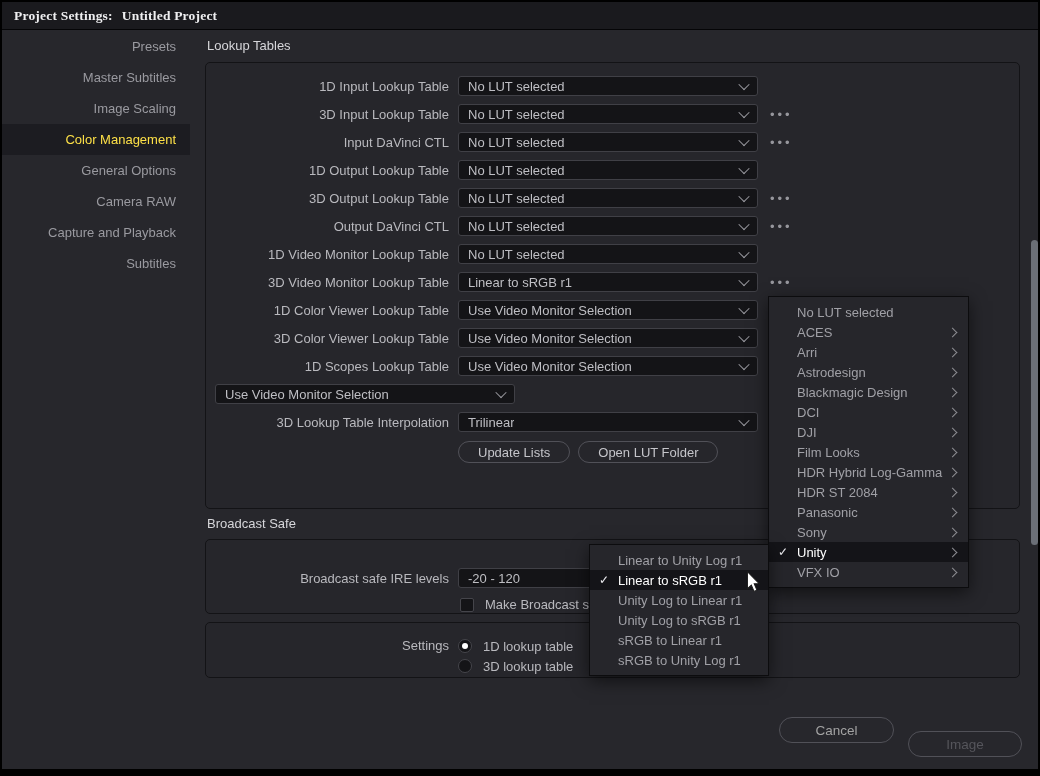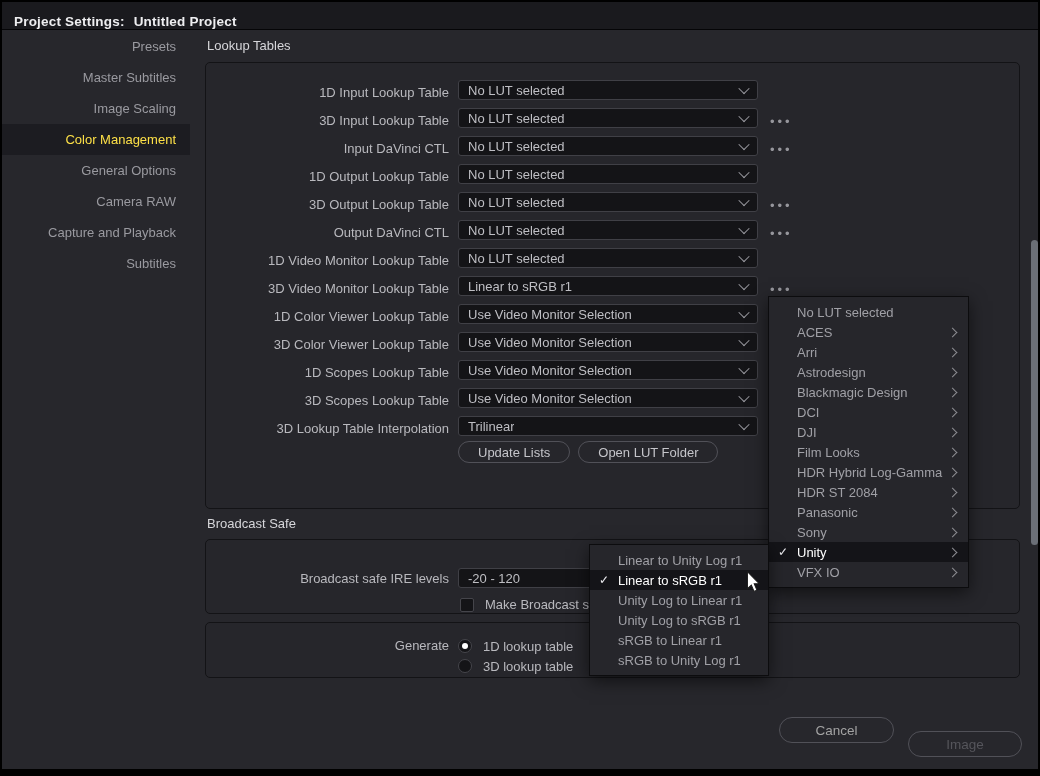--- a/index.html
+++ b/index.html
@@ -5,37 +5,37 @@
   html,body{margin:0;padding:0;background:#000;}
   .window{
     position:relative;width:1040px;height:776px;box-sizing:border-box;
     background:#27272c;border:2px solid #000;overflow:hidden;
     font-family:"Liberation Sans",sans-serif;color:#b9b9be;
     -webkit-font-smoothing:antialiased;
   }
   .titlebar{
     position:absolute;left:0;top:0;width:100%;height:28px;box-sizing:border-box;
     background:#1a1a1e;border-bottom:1px solid #050507;
-    display:flex;align-items:flex-end;padding:0 12px;
+    display:flex;align-items:center;padding:0 12px;font-family:Liberation Serif, serif;
   }
   .title{font-size:13.5px;font-weight:bold;color:#eeeef0;letter-spacing:.2px;}
   .title .tp{margin-right:9px;}
   
   .sidebar{position:absolute;left:0;top:29px;width:188px;}
   .side-item{
     height:31px;display:flex;align-items:center;justify-content:flex-end;
     padding-right:14px;font-size:13px;color:#9a9aa0;cursor:default;
   }
   .side-item.selected{background:#1c1c21;color:#fde047;}
   
   .content{position:absolute;left:203px;top:29px;width:815px;}
   .sec-title{font-size:13px;color:#d6d6da;height:16px;margin:7px 0 0 2px;}
   .panel{border:1px solid #131316;border-radius:5px;box-sizing:border-box;width:815px;background:#26262b;}
   .panel-lt{margin-top:8px;height:447px;padding-top:9px;}
-  .lt-row{height:28px;display:flex;align-items:flex-end;}
+  .lt-row{height:28px;display:flex;align-items:center;}
   .rlabel{width:243px;text-align:right;font-size:13px;color:#b9b9be;flex:none;white-space:nowrap;}
   .dropdown{
     margin-left:9px;width:300px;height:20px;flex:none;box-sizing:border-box;
     background:#141417;border:1px solid #404046;border-radius:3px;
     display:flex;align-items:center;justify-content:space-between;padding:0 9px;
   }
   .dval{font-size:13px;color:#bfbfc4;white-space:nowrap;overflow:hidden;}
   .chev{width:7px;height:7px;border-right:1.5px solid #9a9aa0;border-bottom:1.5px solid #9a9aa0;
         transform:rotate(45deg) translate(-1px,-1px);flex:none;}
   .dots{margin-left:12px;font-size:13px;color:#96969c;letter-spacing:3px;line-height:1;}
@@ -184,21 +184,20 @@
             </div>
           </div>
           <div class="lt-row">
             <span class="rlabel">1D Scopes Lookup Table</span>
             <div class="dropdown">
               <span class="dval">Use Video Monitor Selection</span>
               <span class="chev"></span>
             </div>
           </div>
           <div class="lt-row">
-            <span class="rlabel">3D Scopes Lookup Table</span>
             <div class="dropdown">
               <span class="dval">Use Video Monitor Selection</span>
               <span class="chev"></span>
             </div>
           </div>
           <div class="lt-row">
             <span class="rlabel">3D Lookup Table Interpolation</span>
             <div class="dropdown">
               <span class="dval">Trilinear</span>
               <span class="chev"></span>
@@ -221,21 +220,21 @@
         </div>
       </div>
       <div class="cb-row">
         <span class="checkbox"></span>
         <span class="cb-label">Make Broadcast safe</span>
       </div>
     </div>
 
     <div class="panel panel-sc">
       <div class="gen-row">
-        <span class="rlabel">Generate</span>
+        <span class="rlabel">Settings</span>
         <div class="radio-col" id="radio-col">
             <div class="radio-row">
               <span class="radio sel"></span>
               <span class="radio-label">1D lookup table</span>
             </div>
             <div class="radio-row">
               <span class="radio"></span>
               <span class="radio-label">3D lookup table</span>
             </div>
           </div>

